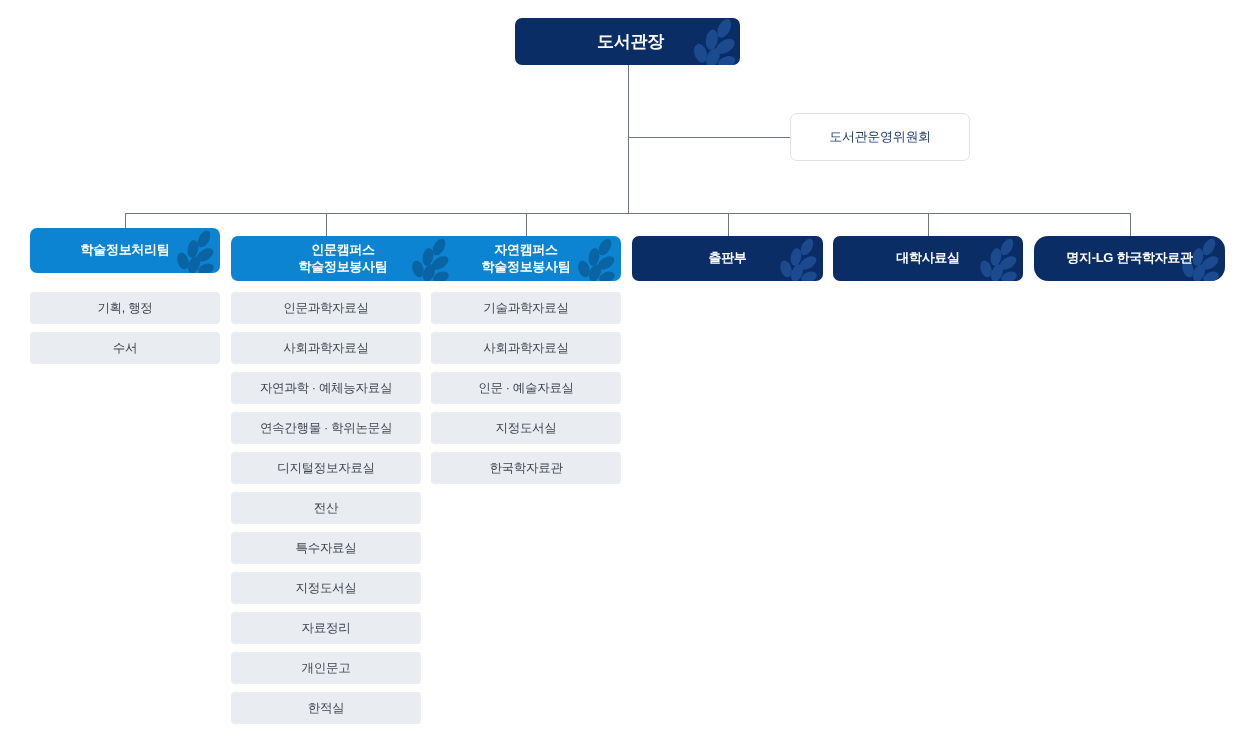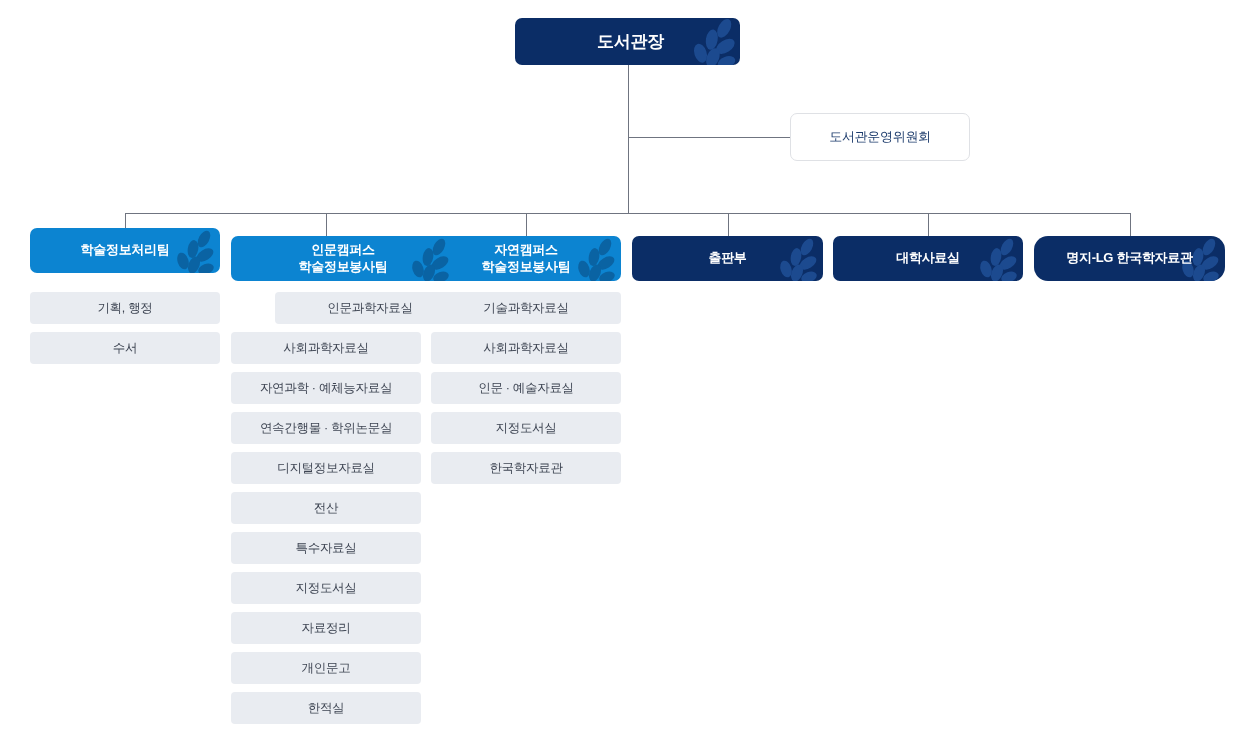--- a/index.html
+++ b/index.html
@@ -185,21 +185,21 @@
 학술정보봉사팀</span>
         <span class="leaf"><svg viewBox="0 0 58 46" width="100%" height="100%">
             <ellipse cx="46" cy="10" rx="5.2" ry="9" fill="#0a63a3" transform="rotate(28 46 10)"></ellipse>
             <ellipse cx="35" cy="20" rx="5.2" ry="9" fill="#0a63a3" transform="rotate(10 35 20)"></ellipse>
             <ellipse cx="47" cy="26" rx="5.4" ry="9.2" fill="#0a63a3" transform="rotate(58 47 26)"></ellipse>
             <ellipse cx="25" cy="32" rx="5.4" ry="8.6" fill="#0a63a3" transform="rotate(-18 25 32)"></ellipse>
             <ellipse cx="36" cy="36" rx="5.4" ry="8.8" fill="#0a63a3" transform="rotate(22 36 36)"></ellipse>
             <ellipse cx="48" cy="40" rx="5" ry="8" fill="#0a63a3" transform="rotate(70 48 40)"></ellipse>
           </svg></span>
       </div>
-      <div class="node sub sub" style="left: 231px; top: 292px; width: 190px; height: 32px; margin-left: 44px;">
+      <div class="node sub sub" style="left: 231px; top: 292px; width: 190px; height: 32px;">
         <span class="label">인문과학자료실</span>
       </div>
       <div class="node sub sub" style="left: 231px; top: 332px; width: 190px; height: 32px;">
         <span class="label">사회과학자료실</span>
       </div>
       <div class="node sub sub" style="left: 231px; top: 372px; width: 190px; height: 32px;">
         <span class="label">자연과학 · 예체능자료실</span>
       </div>
       <div class="node sub sub" style="left: 231px; top: 412px; width: 190px; height: 32px;">
         <span class="label">연속간행물 · 학위논문실</span>

